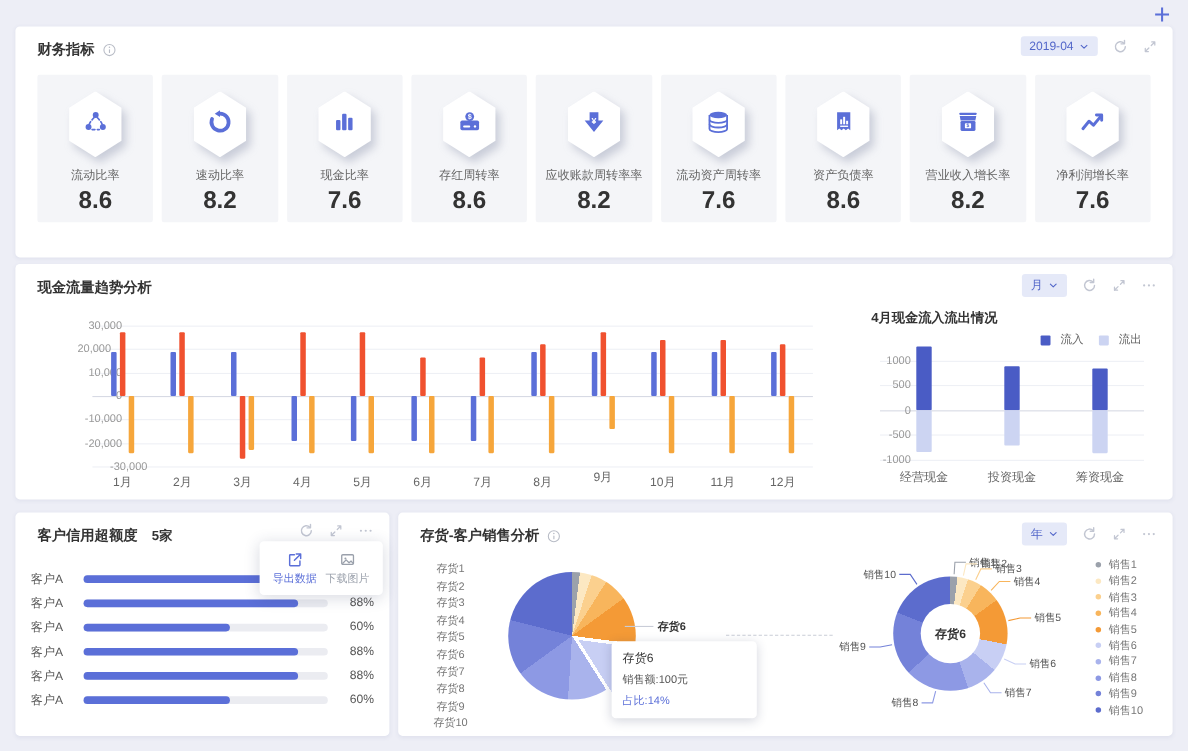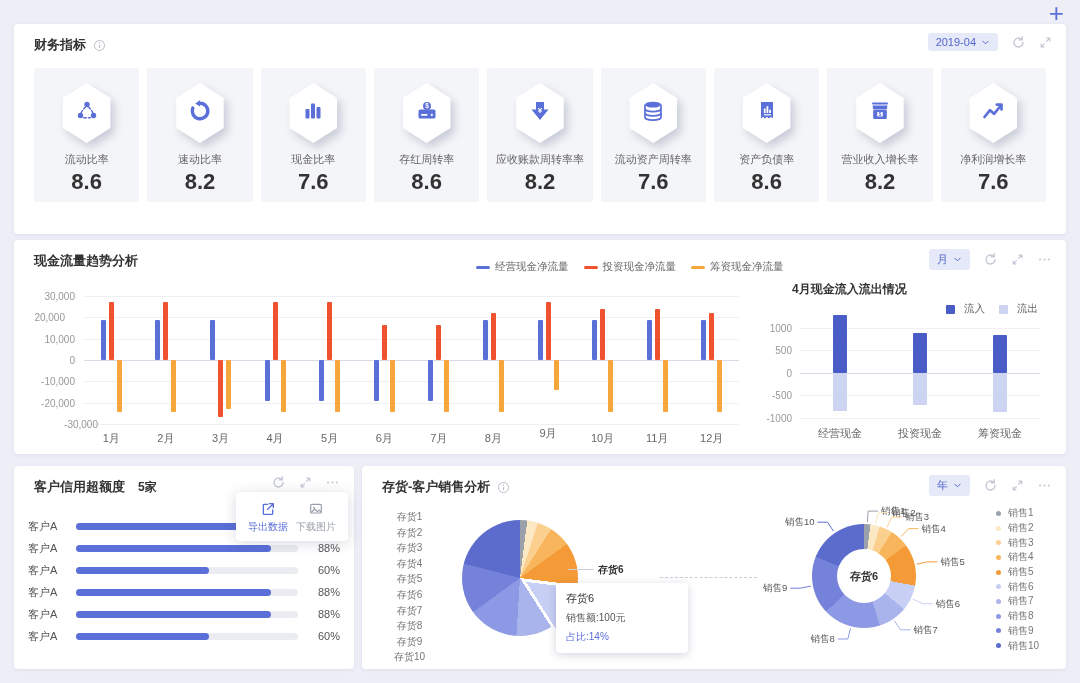--- a/index.html
+++ b/index.html
@@ -29,21 +29,21 @@
   .hexwrap{width:54px;margin:15px auto 0;filter:drop-shadow(4px 5px 4px rgba(120,128,158,.35));}
   .hex{width:54px;height:60px;background:#fff;color:#5b6fd8;
        clip-path:polygon(50% 0,94% 25%,94% 75%,50% 100%,6% 75%,6% 25%);
        display:flex;align-items:center;justify-content:center;}
   .kpi-label{margin-top:9px;font-size:11px;color:#666;}
   .kpi-value{margin-top:2px;font-size:22px;font-weight:bold;color:#333;}
 
   
   .hgrid{position:absolute;height:1px;background:#eef0f5;}
   .hgrid.zero{background:#d7dae4;}
-  .ytick{position:absolute;font-size:10px;color:#999;text-align:right;}
+  .ytick{position:absolute;font-size:10px;color:#999;text-align:right;margin-left:36px;}
   .xtick{position:absolute;font-size:11px;color:#666;text-align:center;}
   .vbar{position:absolute;border-radius:1px;}
   #flow-legend{position:absolute;left:462px;top:20px;display:flex;gap:15px;}
   .lg-item{display:inline-flex;align-items:center;gap:5px;font-size:10.5px;color:#666;cursor:pointer;}
   .lg-line{width:14px;height:3px;border-radius:2px;display:inline-block;}
   #mini-title{position:absolute;left:778px;top:41px;font-size:12px;font-weight:bold;color:#333;}
   #mini-legend{position:absolute;right:28px;top:62px;display:flex;gap:14px;font-size:10.5px;color:#888;align-items:center;}
   .sq{width:9px;height:9px;border-radius:1px;display:inline-block;margin-right:4px;vertical-align:-1px;}
 
   
@@ -272,34 +272,20 @@
           </svg>
         </span>
       <span class="hicon">
           <svg viewBox="0 0 24 24" width="15" height="15">
             <circle cx="5" cy="12" r="1.6" fill="currentColor"></circle>
             <circle cx="12" cy="12" r="1.6" fill="currentColor"></circle>
             <circle cx="19" cy="12" r="1.6" fill="currentColor"></circle>
           </svg>
         </span>
     </div>
-    <div id="flow-legend">
-        <span class="lg-item">
-          <span class="lg-line" style="background:#5b6fd8"></span>
-          <span>经营现金净流量</span>
-        </span>
-        <span class="lg-item">
-          <span class="lg-line" style="background:#f0512f"></span>
-          <span>投资现金净流量</span>
-        </span>
-        <span class="lg-item">
-          <span class="lg-line" style="background:#f6a63b"></span>
-          <span>筹资现金净流量</span>
-        </span>
-      </div>
     <div id="flow-plot" style="position:absolute;inset:0;">
         <div class="hgrid" style="left: 70px; top: 56px; width: 655px;"></div>
         <div class="ytick" style="left: 0px; top: 51px; width: 61px;">30,000</div>
         <div class="hgrid" style="left: 70px; top: 77.3333px; width: 655px;"></div>
         <div class="ytick" style="left: 0px; top: 72.3333px; width: 51px;">20,000</div>
         <div class="hgrid" style="left: 70px; top: 98.6667px; width: 655px;"></div>
         <div class="ytick" style="left: 0px; top: 93.6667px; width: 61px;">10,000</div>
         <div class="hgrid zero" style="left: 70px; top: 120px; width: 655px;"></div>
         <div class="ytick" style="left: 0px; top: 115px; width: 61px;">0</div>
         <div class="hgrid" style="left: 70px; top: 141.333px; width: 655px;"></div>

